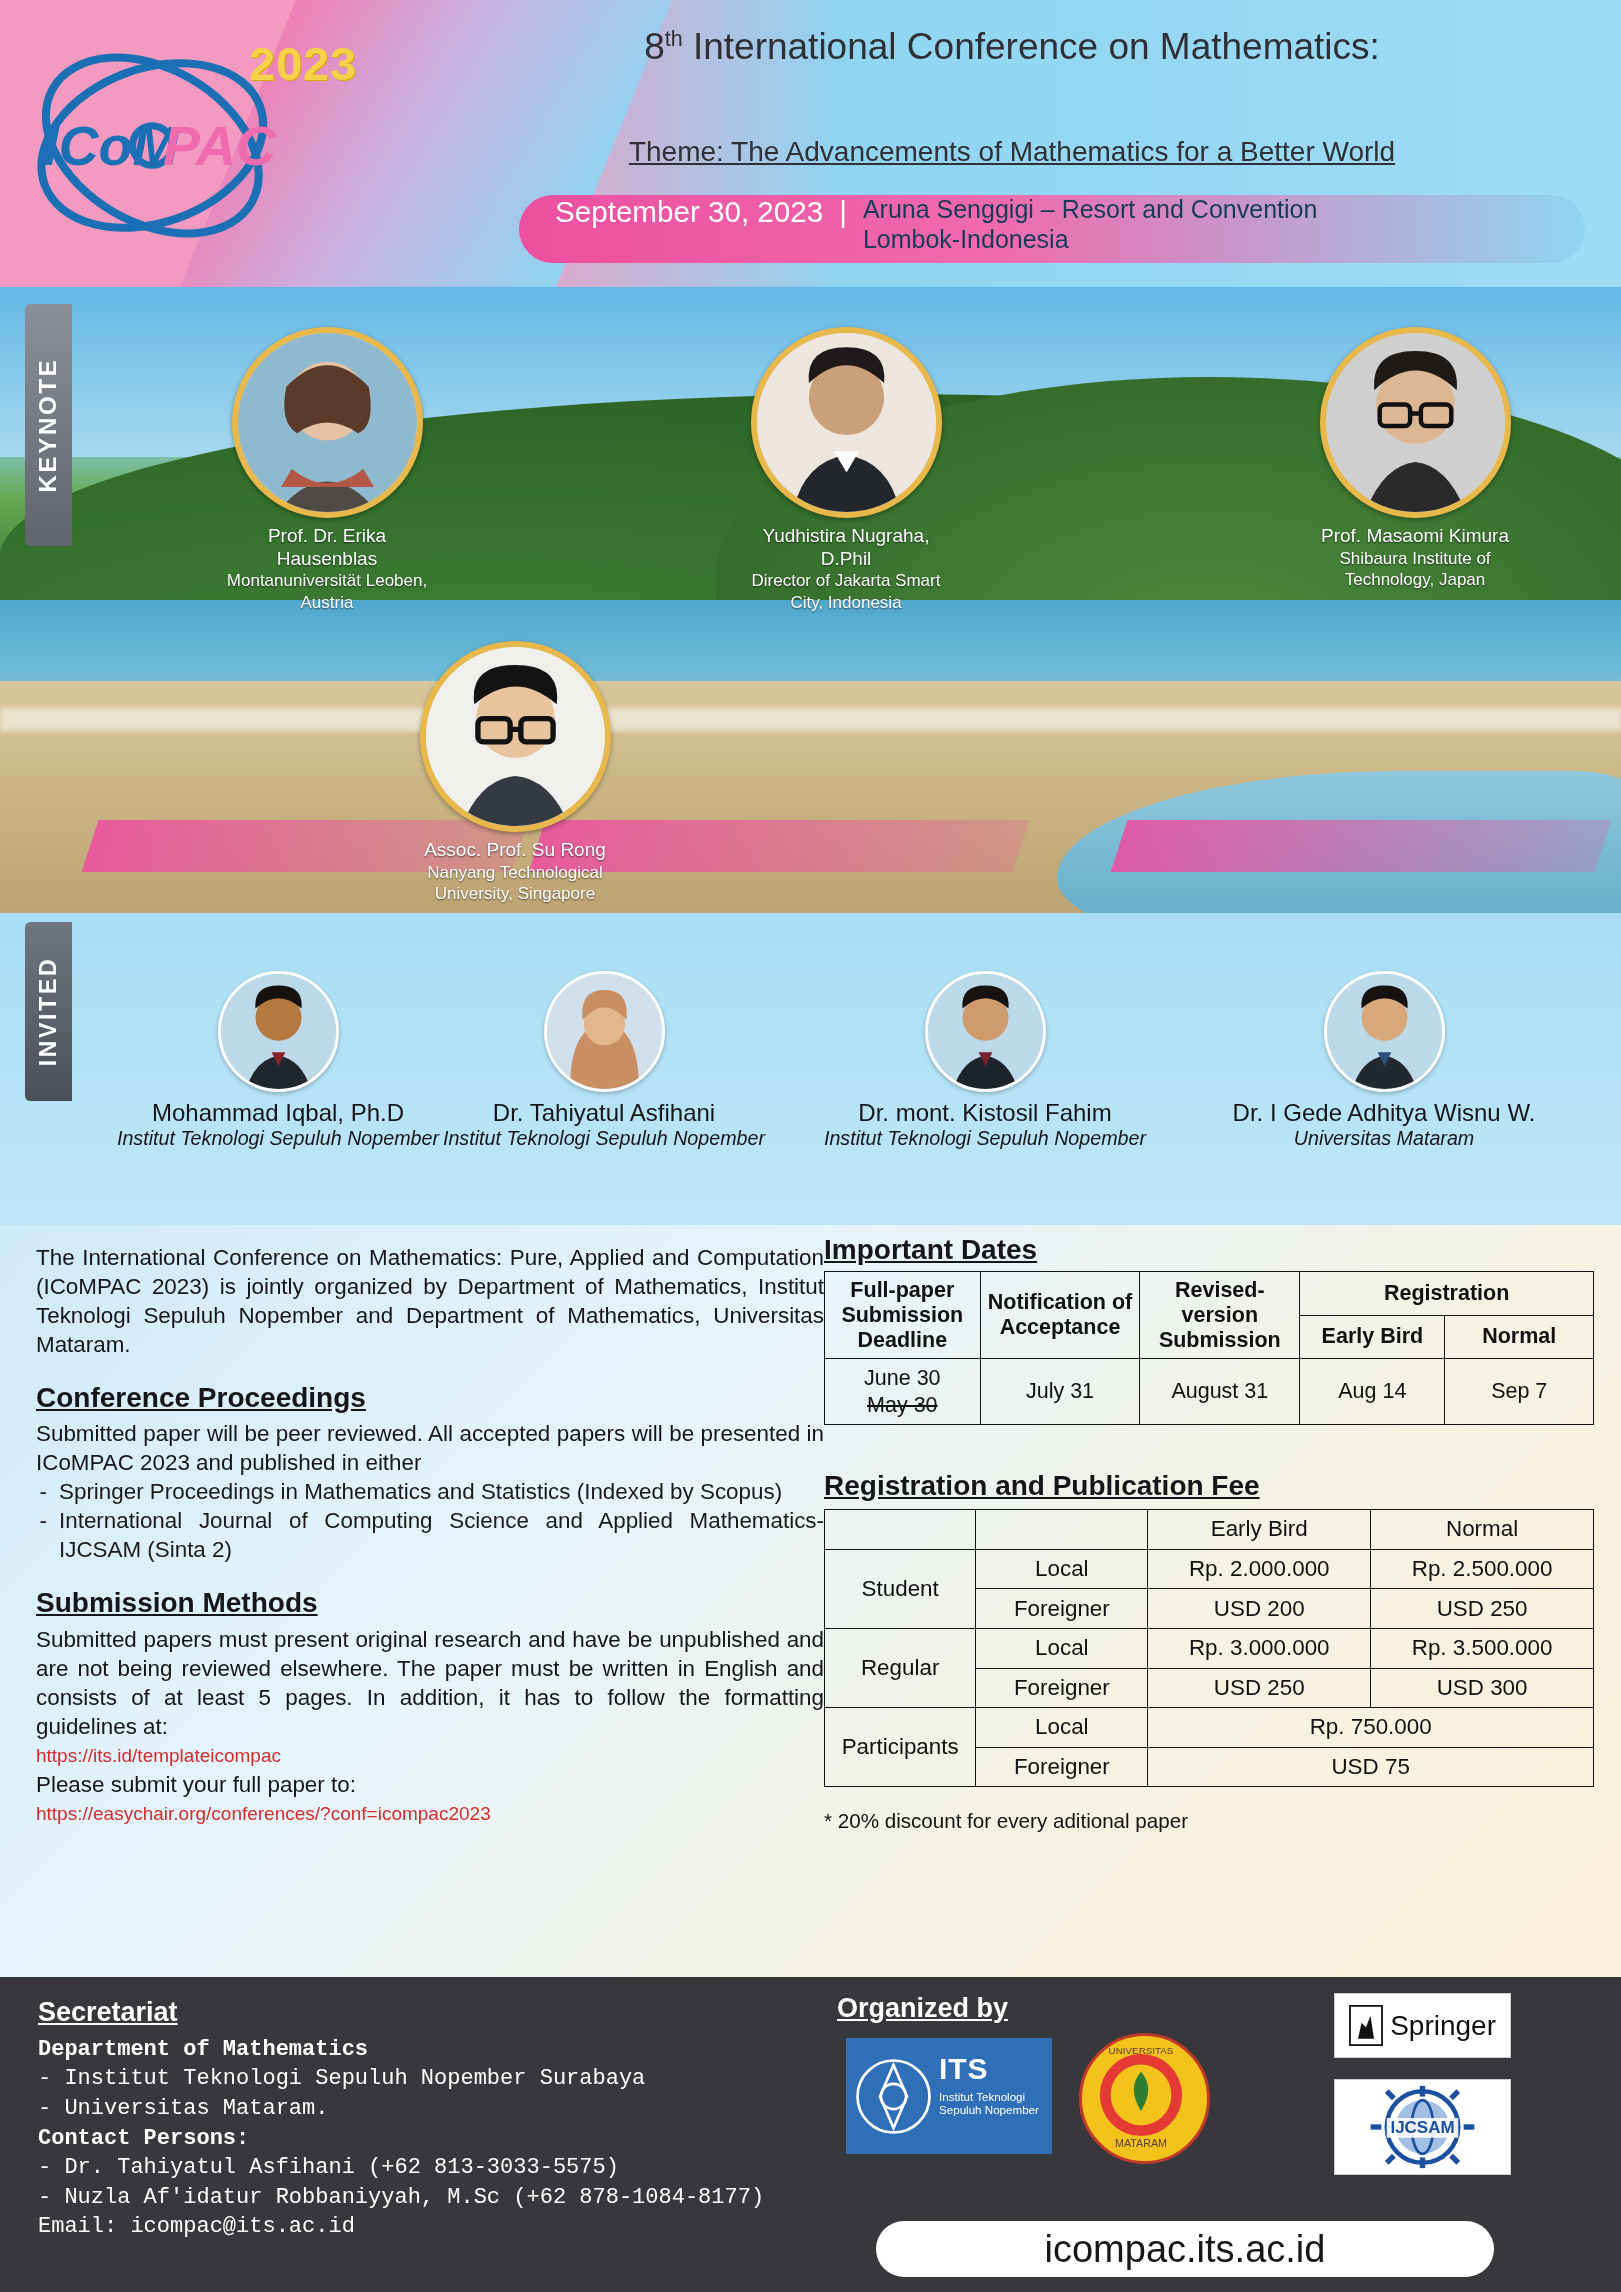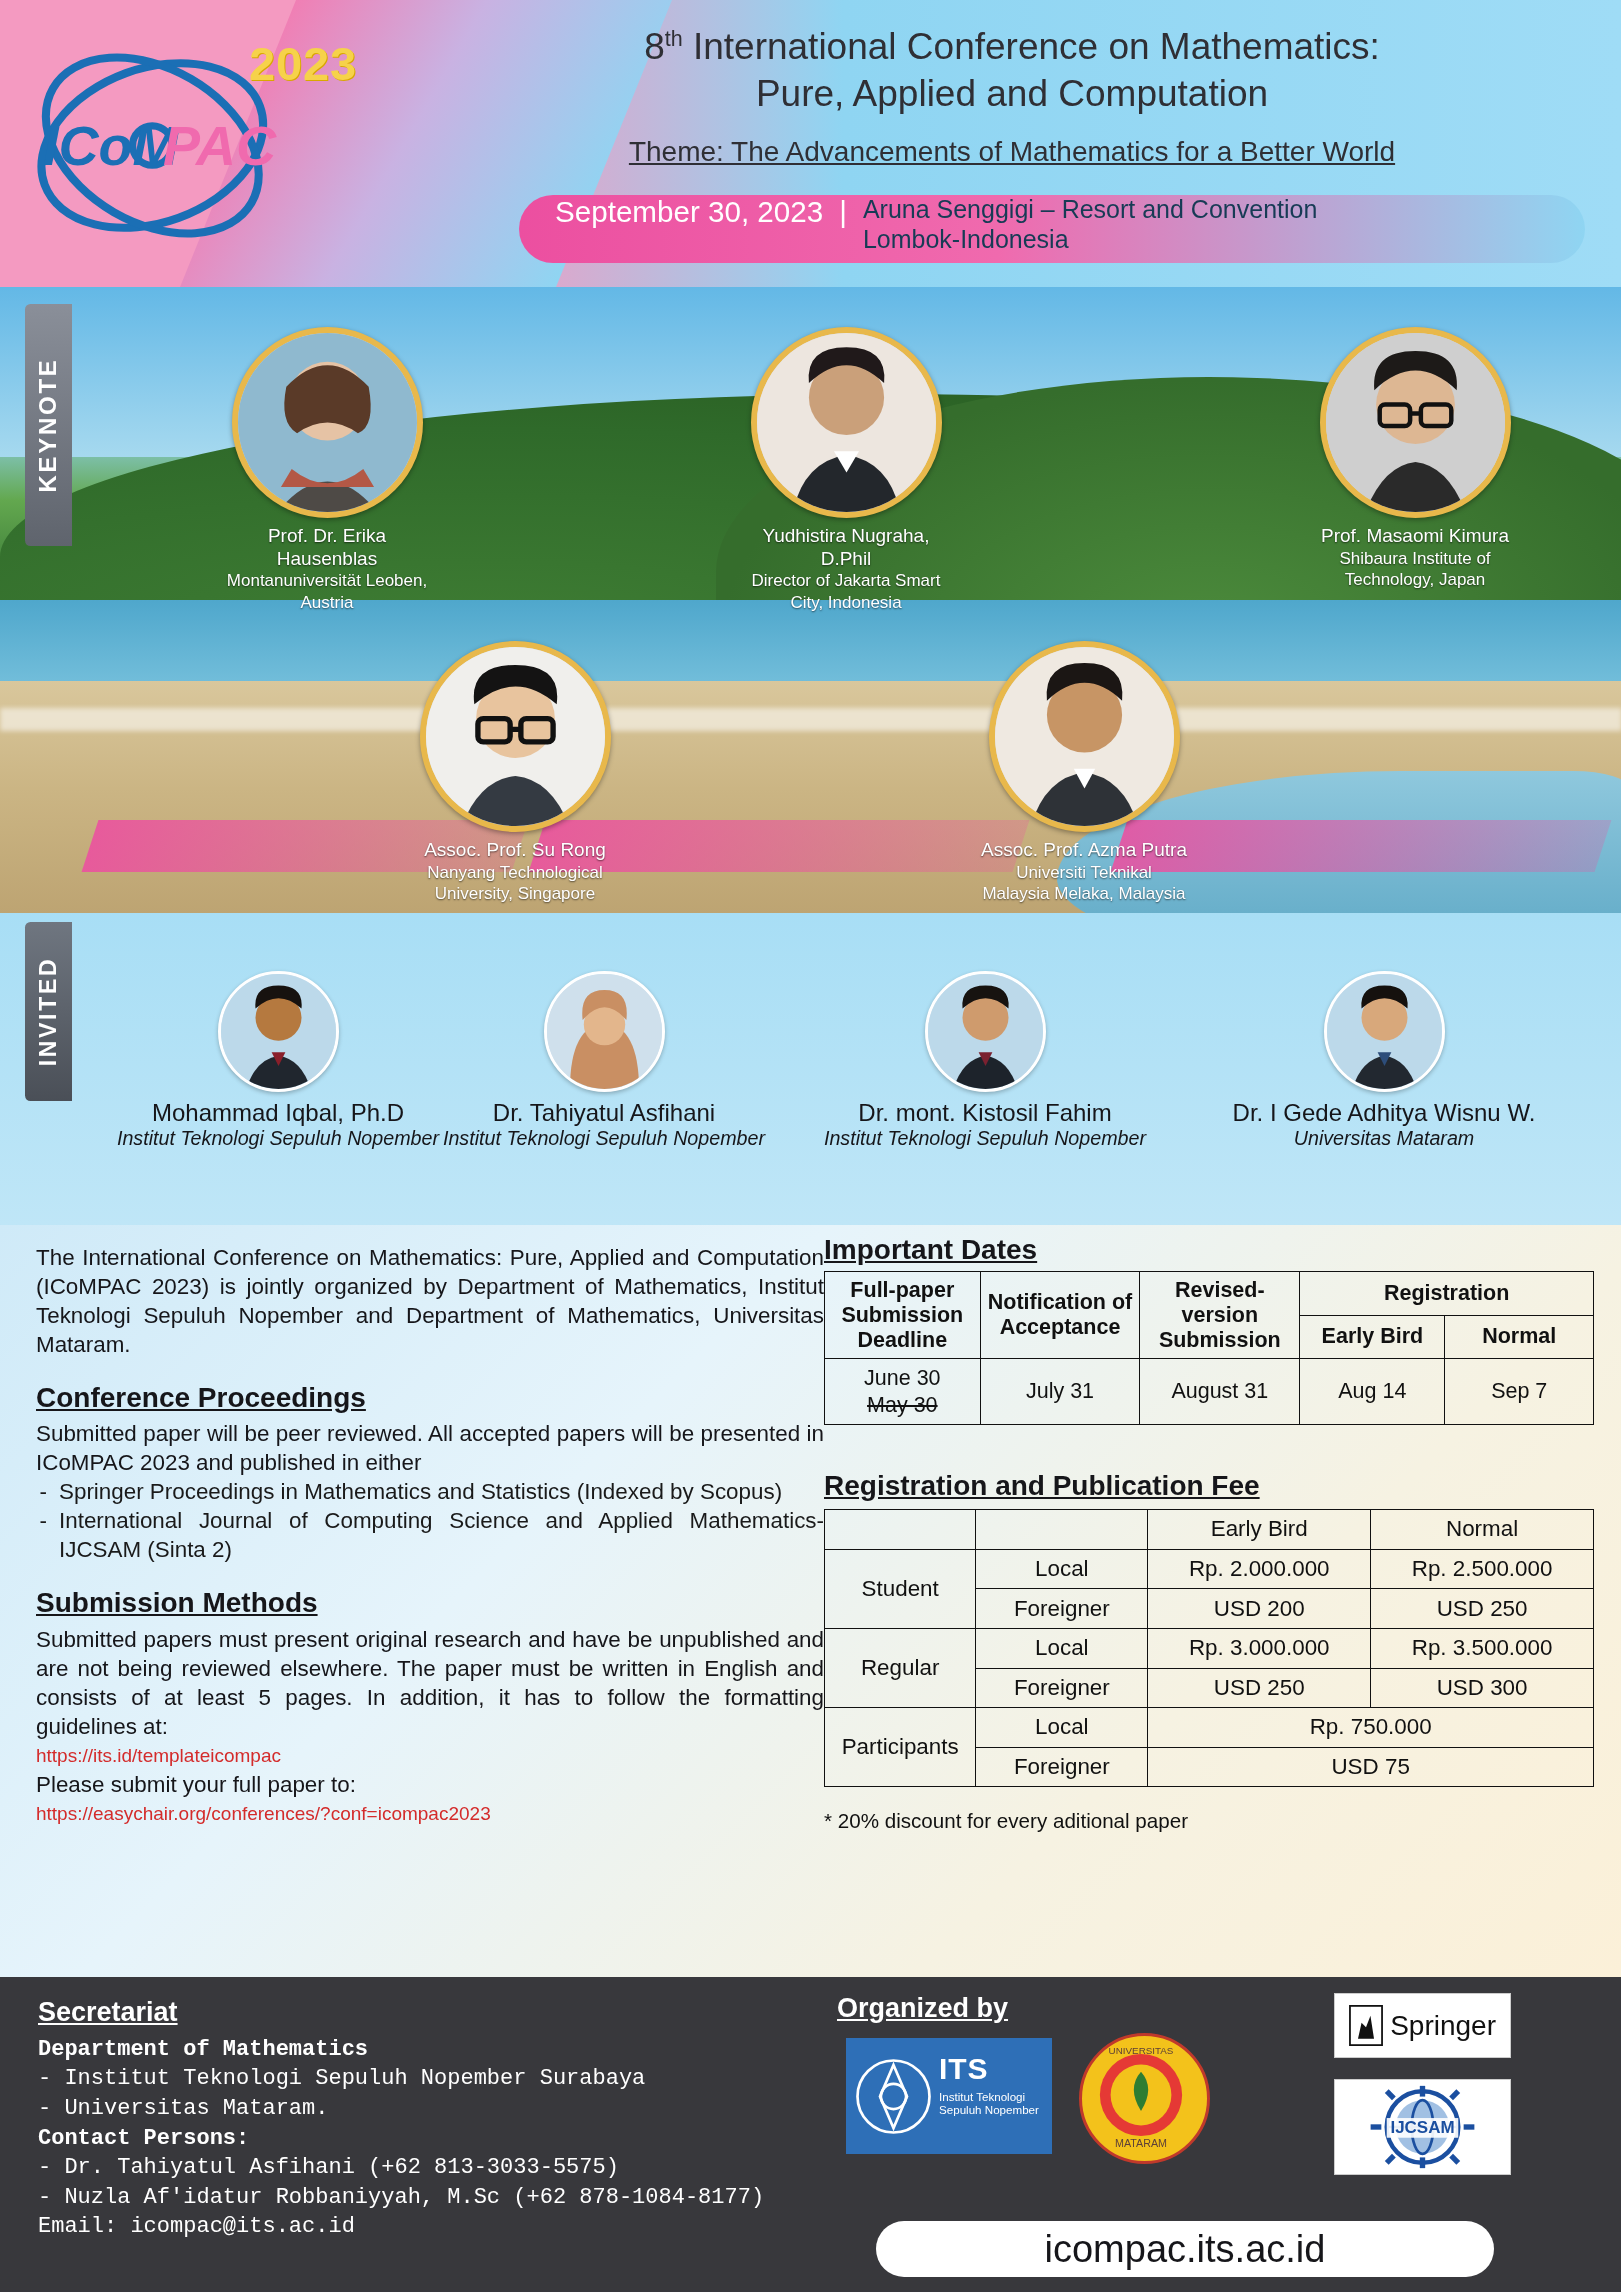--- a/index.html
+++ b/index.html
@@ -195,21 +195,20 @@
         <circle cx="150" cy="150" r="22" fill="none" stroke="#1b6fb5" stroke-width="8"></circle>
         <text x="28" y="172" font-family="Liberation Sans, sans-serif" font-size="62" font-weight="bold" fill="#1b6fb5" font-style="italic">ICoM</text>
         <text x="162" y="172" font-family="Liberation Sans, sans-serif" font-size="62" font-weight="bold" fill="#f06aae" font-style="italic">PAC</text>
       </svg>
       <div class="logo-year">2023</div>
     </div>
 
     <div class="h-title">
       <span>8</span><sup>th</sup>
       <span>International Conference on Mathematics:</span><br>
-      <span>Pure, Applied and Computation</span>
     </div>
     <div class="h-theme">Theme: The Advancements of Mathematics for a Better World</div>
 
     <div class="date-pill">
       <div class="d1">September 30, 2023</div>
       <div class="sep">|</div>
       <div class="d2">
         <span>Aruna Senggigi – Resort and Convention</span><br>
         <span>Lombok-Indonesia</span>
       </div>
@@ -282,33 +281,20 @@
           <rect x="29" y="40" width="18" height="13" rx="3" fill="none" stroke="#111" stroke-width="3"></rect>
           <rect x="53" y="40" width="18" height="13" rx="3" fill="none" stroke="#111" stroke-width="3"></rect>
           <line x1="47" y1="46" x2="53" y2="46" stroke="#111" stroke-width="3"></line>
           <path d="M20 100 q10 -26 30 -28 q20 2 30 28 z" fill="#343a42"></path>
         </svg>
       </div>
       <div class="kn-name">Assoc. Prof. Su Rong</div>
       <div class="kn-aff">Nanyang Technological University, Singapore</div>
     </div>
 
-    <div class="kn" style="left:981px;top:354px;">
-      <div class="ring">
-        <svg class="face" viewBox="0 0 100 100">
-          <rect width="100" height="100" fill="#efe9e1"></rect>
-          <circle cx="50" cy="38" r="21" fill="#c79565"></circle>
-          <path d="M29 30 q21 -20 42 0 q2 -21 -21 -21 q-23 0 -21 21z" fill="#1b1614"></path>
-          <path d="M20 100 q8 -27 30 -30 q22 3 30 30 z" fill="#2e3237"></path>
-          <path d="M44 68 l6 11 l6 -11 z" fill="#ffffff"></path>
-        </svg>
-      </div>
-      <div class="kn-name">Assoc. Prof. Azma Putra</div>
-      <div class="kn-aff">Universiti Teknikal Malaysia Melaka, Malaysia</div>
-    </div>
   </div>
 
   <div class="keynote-tab">
     <span>KEYNOTE</span>
   </div>
 
   <div class="invited-area">
 
     <div class="inv" style="left:81px;top:58px;width:394px;">
       <div class="ring">

